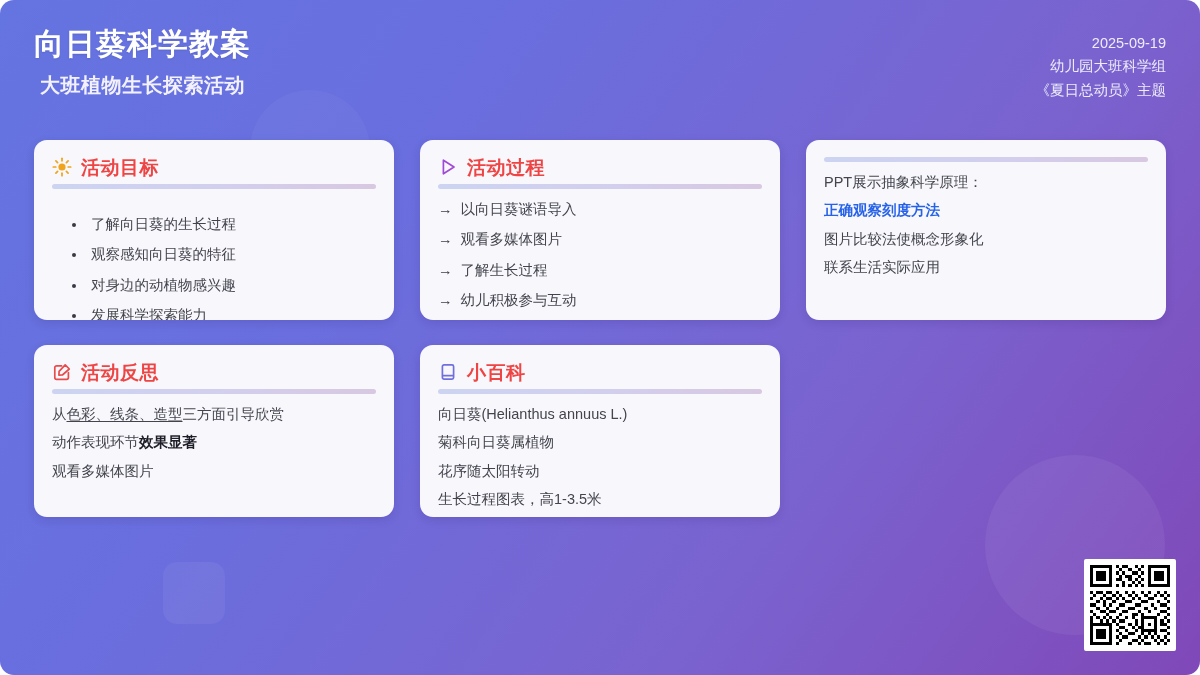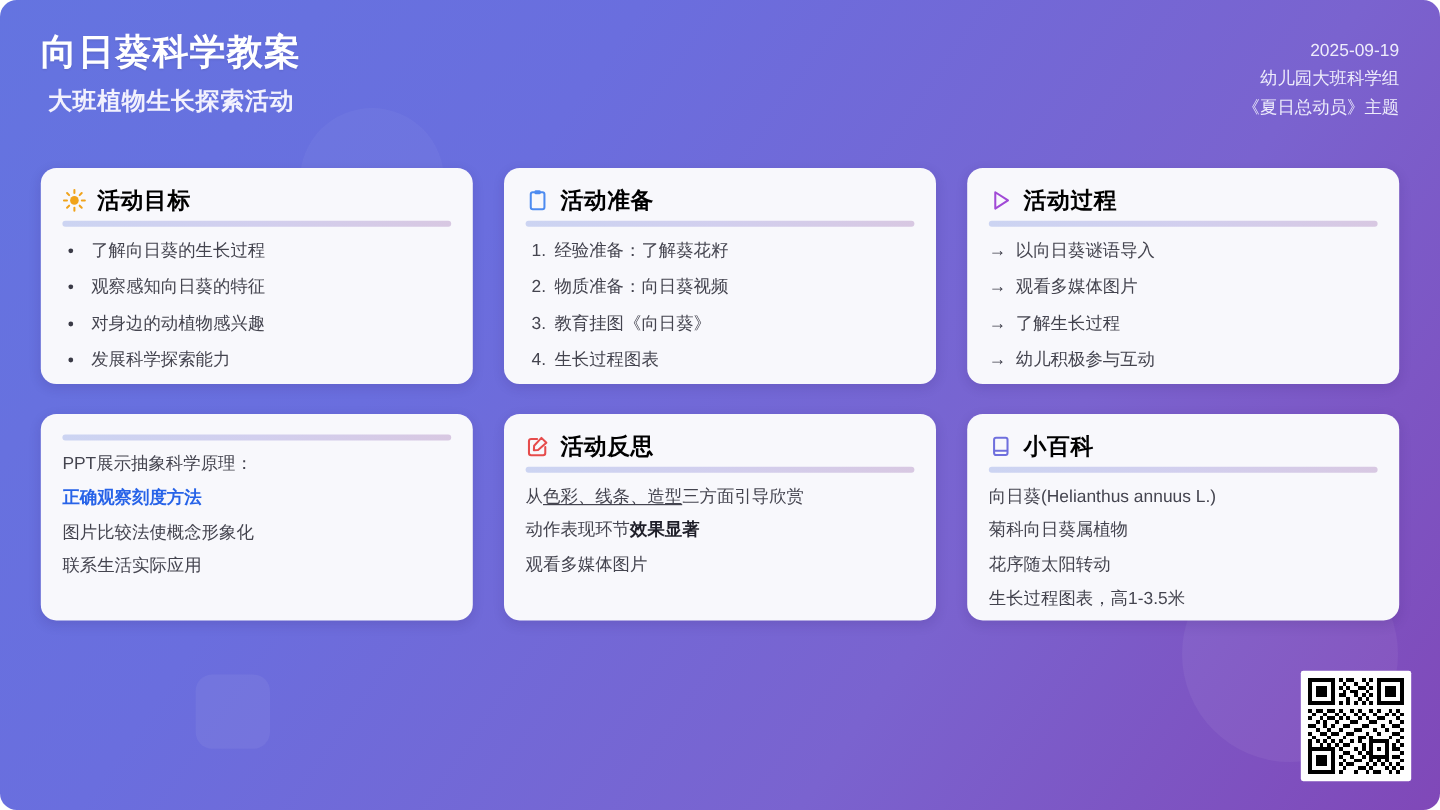--- a/index.html
+++ b/index.html
@@ -119,38 +119,38 @@
     width: 20px; height: 20px;
     flex: 0 0 20px;
     display: flex;
     align-items: center;
     justify-content: center;
   }
   .card-icon svg { display: block; }
   .card-title {
     font-size: 19px;
     font-weight: bold;
-    color: #000000;
+    color: #ef4444;
     letter-spacing: 0.5px;
     line-height: 1;
   }
   .card-divider {
     height: 5px;
     border-radius: 3px;
     background: linear-gradient(90deg, #ccd4f2 0%, #d2cfee 50%, #d8c8e2 100%);
     margin-bottom: 12px;
   }
   .card-body {
     flex: 1;
     min-height: 0;
   }
 
   
   ul.bullets {
-    margin: 0;
+    margin: 15px;
     padding: 0 0 0 20px;
     list-style: disc;
   }
   ul.bullets li {
     color: #44444f;
     font-size: 14.5px;
     line-height: 1.2;
     margin-bottom: 13px;
     padding-left: 4px;
   }
@@ -262,40 +262,20 @@
       <div class="card-body">
         <ul class="bullets">
           <li>了解向日葵的生长过程</li>
           <li>观察感知向日葵的特征</li>
           <li>对身边的动植物感兴趣</li>
           <li>发展科学探索能力</li>
         </ul>
       </div>
     </div>
 
-    <div class="card">
-      <div class="card-head">
-        <span class="card-icon">
-          <svg width="20" height="20" viewBox="0 0 20 20">
-            <rect x="4.3" y="3.2" width="11.4" height="14.2" rx="1.7" fill="none" stroke="#4d8bf0" stroke-width="1.7"></rect>
-            <rect x="7.4" y="1.6" width="5.2" height="3.3" rx="1.1" fill="#4d8bf0"></rect>
-          </svg>
-        </span>
-        <span class="card-title">活动准备</span>
-      </div>
-      <div class="card-divider"></div>
-      <div class="card-body">
-        <ol class="numbered">
-          <li>经验准备：了解葵花籽</li>
-          <li>物质准备：向日葵视频</li>
-          <li>教育挂图《向日葵》</li>
-          <li>生长过程图表</li>
-        </ol>
-      </div>
-    </div>
 
     <div class="card">
       <div class="card-head">
         <span class="card-icon">
           <svg width="20" height="20" viewBox="0 0 20 20">
             <path d="M5.4 3.2 L16 10 L5.4 16.8 Z" fill="none" stroke="#a14ad6" stroke-width="1.7" stroke-linejoin="round"></path>
           </svg>
         </span>
         <span class="card-title">活动过程</span>
       </div>

